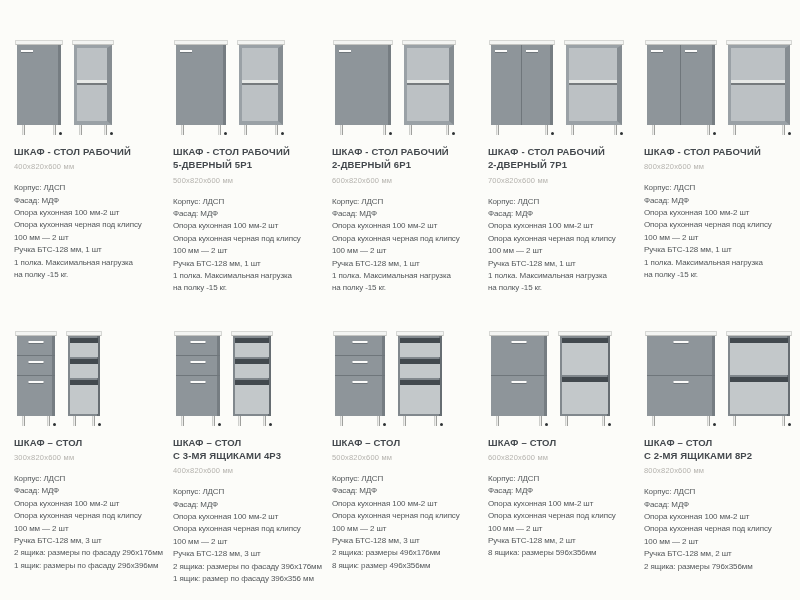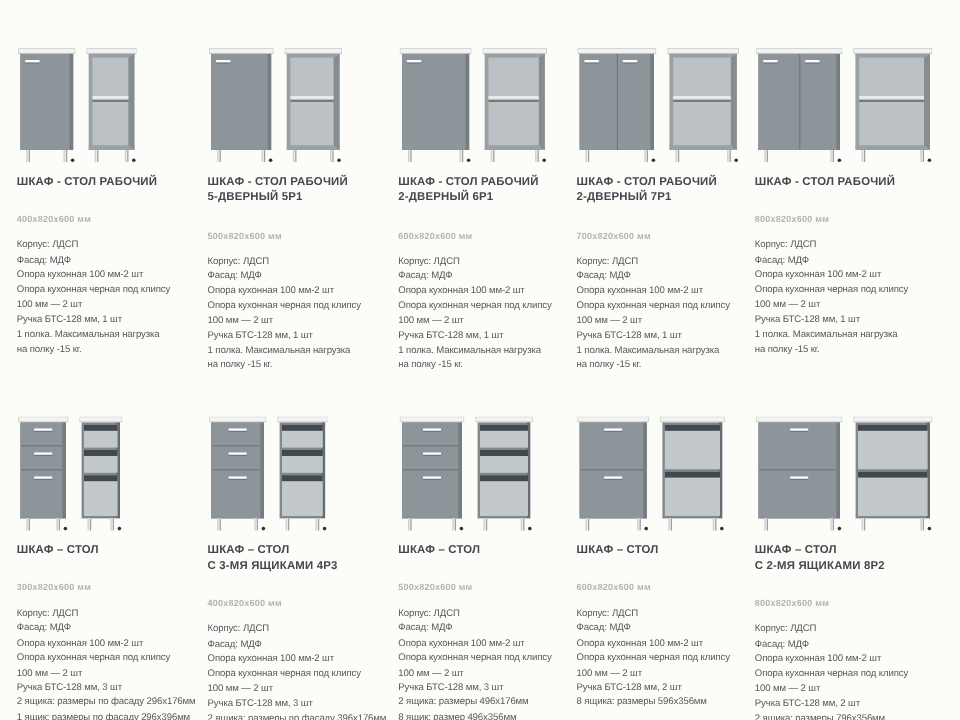--- a/index.html
+++ b/index.html
@@ -3,38 +3,38 @@
 <meta charset="utf-8">
 <style>
   * { margin:0; padding:0; box-sizing:border-box; }
   html,body { width:800px; height:600px; }
   body {
     background:#fcfcf9;
     font-family:"Liberation Sans", sans-serif;
     overflow:hidden;
     color:#54585b;
   }
-  .page { width:800px; height:600px; padding:20px 25px 0 14px; }
+  .page { width:800px; height:600px; padding:20px 10px 0 14px; }
   .grid {
     display:grid;
     grid-template-columns:repeat(5, 1fr);
     column-gap:10px;
     row-gap:16px;
   }
   .card { width:100%; }
   .images {
     height:120px;
     display:flex;
     align-items:flex-end;
     gap:13px;
     padding:0 0 5px 3px;
   }
   .title { font-size:9.5px; font-weight:bold; color:#43484d; line-height:1.4; letter-spacing:0.15px; margin-top:5px; }
   .title .tl { display:block; }
-  .dims { font-size:7.5px; color:#b5b3ae; margin-top:20px; letter-spacing:0.2px;font-weight:bold; }
+  .dims { font-size:7.5px; color:#b5b3ae; margin-top:4px; letter-spacing:0.2px; }
   .specs { margin-top:11px; }
   .spec-line { font-size:8px; color:#54585b; line-height:1.55; letter-spacing:-0.1px; white-space:nowrap; }
 
   
   .cab { display:flex; flex-direction:column; position:relative; }
   .ctop {
     height:5px; background:#f3f4f2;
     border:1px solid #d6d7d4; border-bottom-color:#c3c4c1;
     margin:0 -2px; border-radius:1px; z-index:2;
   }

